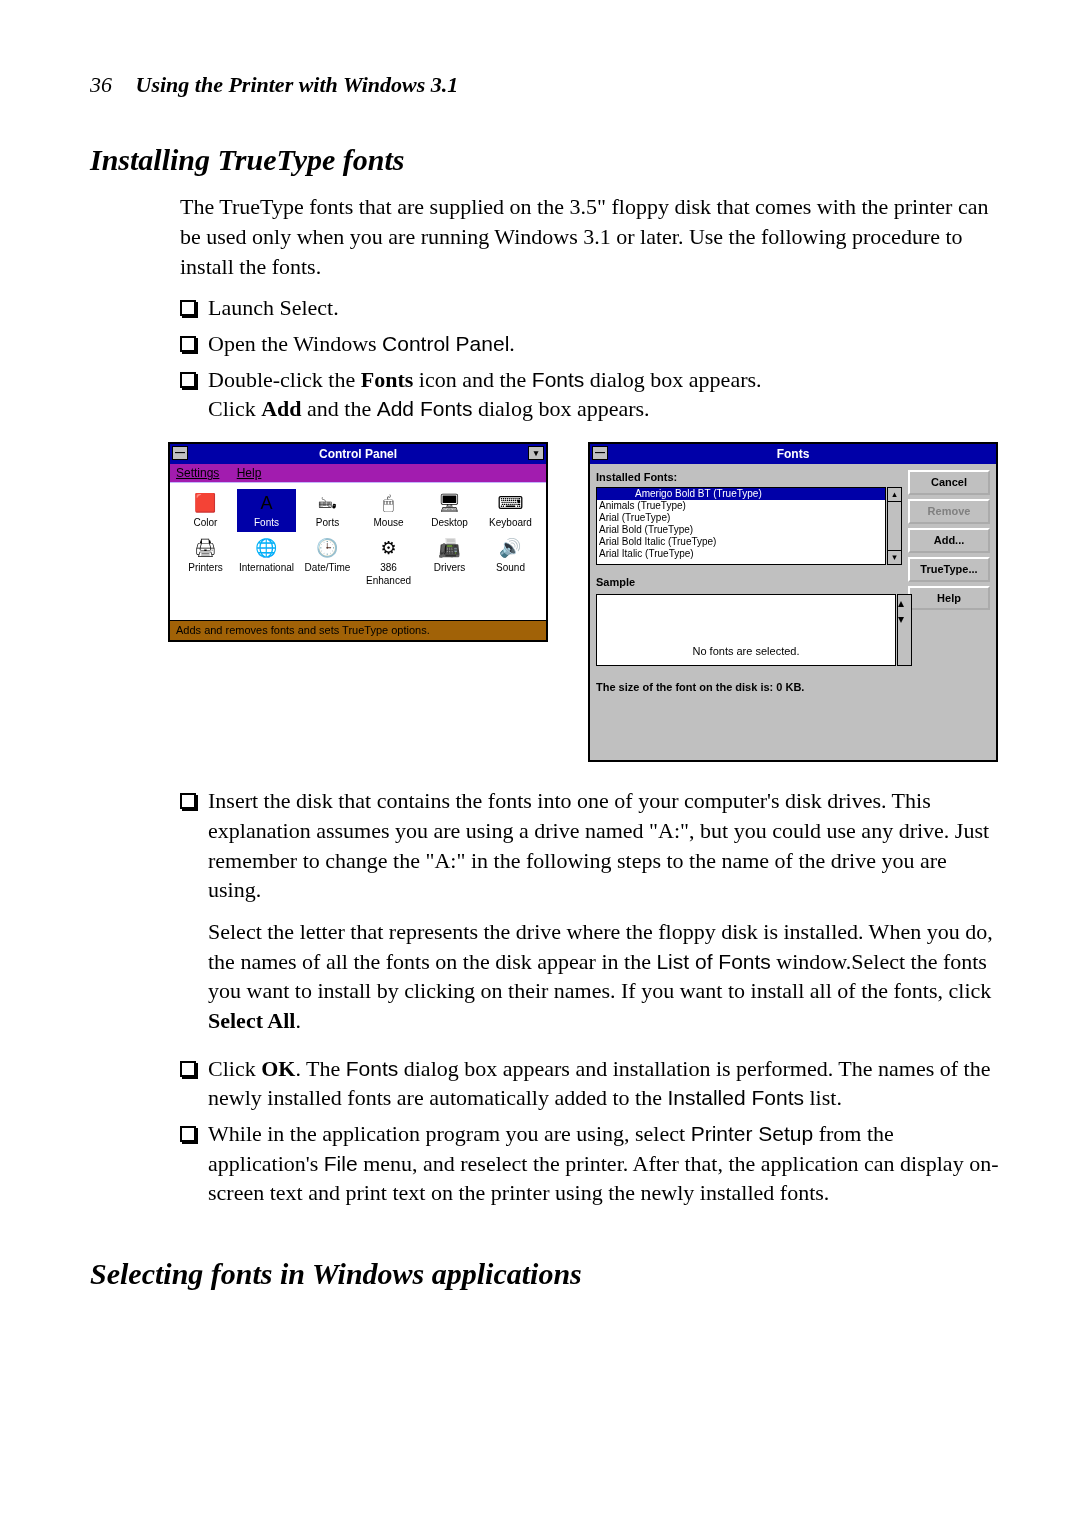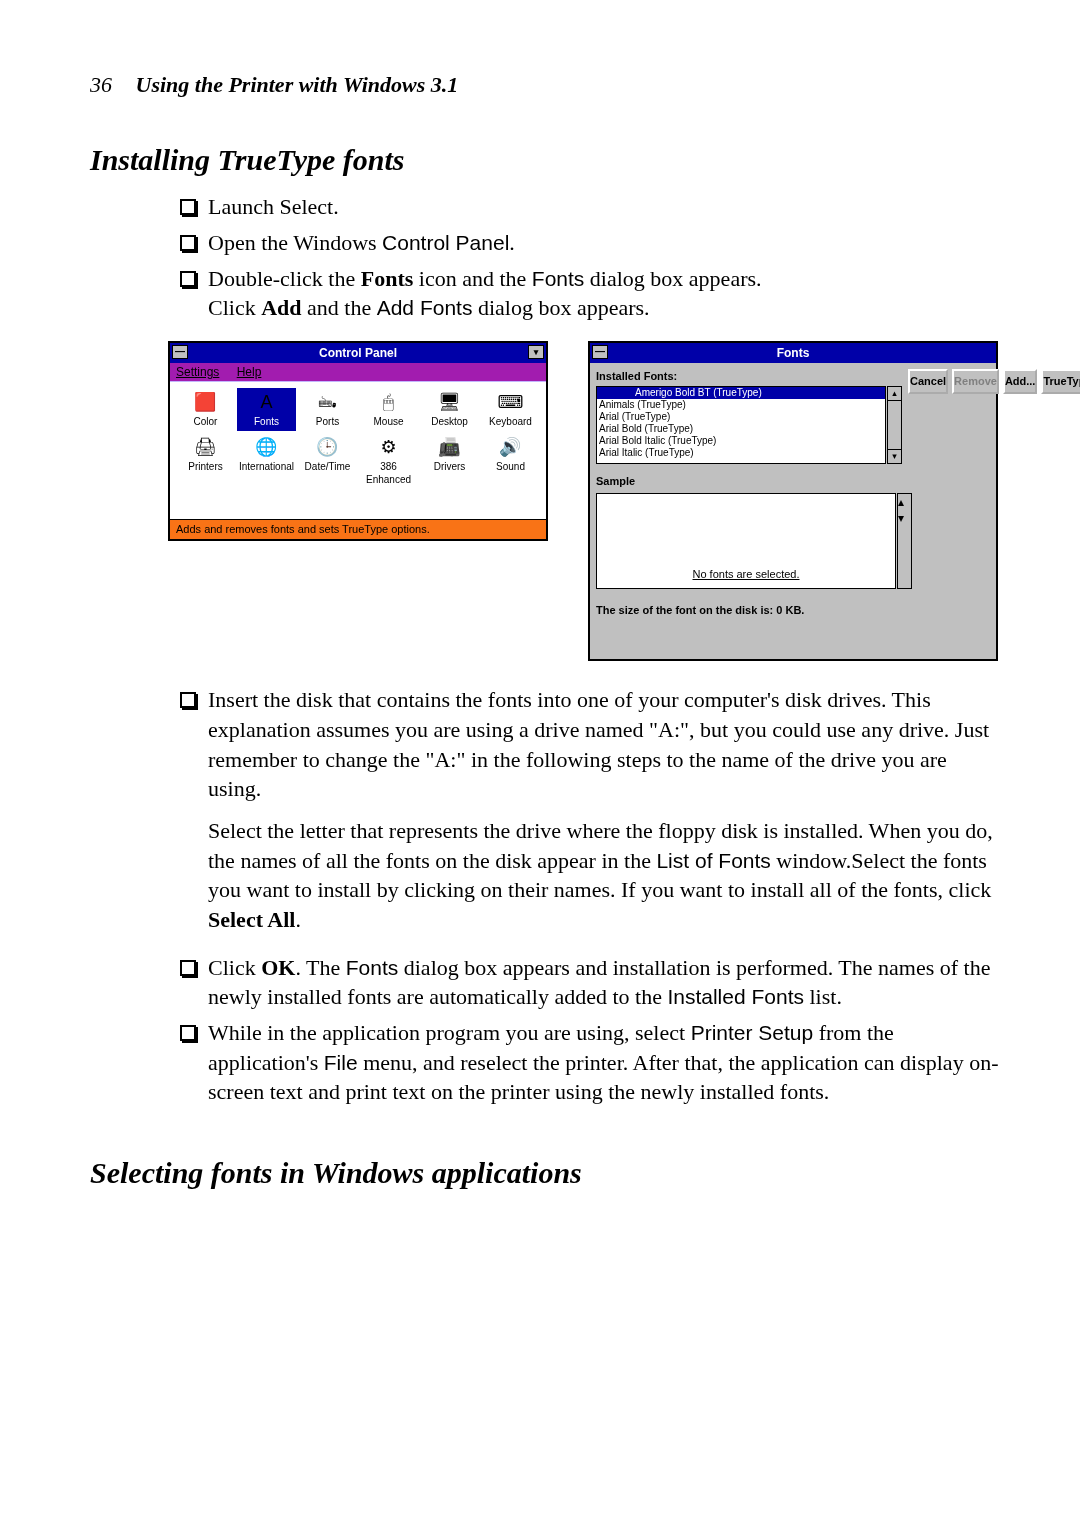--- a/index.html
+++ b/index.html
@@ -108,21 +108,21 @@
   .cp-item.sel { background: #0000a8; }
   .cp-item.sel .cp-label { color: #fff; }
   .cp-icon {
     width: 28px; height: 24px;
     display: flex; align-items: center; justify-content: center;
     font-size: 18px;
   }
   .cp-label { margin-top: 1px; }
   .cp-status {
     border-top: 1px solid #000;
-    background: #f97316;
+    background: #a16207;
     padding: 2px 6px;
     font-size: 11px;
   }
 
   
   .fonts-win { width: 410px; }
   .fonts-body {
     background: #c0c0c0;
     padding: 6px;
     position: relative;
@@ -144,40 +144,39 @@
     position: absolute; right: -16px; top: 0; bottom: 0; width: 15px;
     background: #c0c0c0; border: 1px solid #000;
   }
   .scroll .arr {
     height: 14px; background: #c0c0c0; border-bottom: 1px solid #000;
     text-align: center; font-size: 9px;
   }
   .scroll .arr.bot { border-bottom: none; border-top: 1px solid #000; position: absolute; bottom:0; left:0; right:0;}
   .btncol {
     position: absolute; right: 6px; top: 6px;
-    display: flex; gap: 4px;
+    display: flex; flex-direction: column; gap: 4px;
     width: 82px;
   }
   .btn31 {
     background: #c0c0c0;
     border: 2px outset #fff;
     font-size: 11px; font-weight: bold;
     padding: 3px 0;
     text-align: center;
   }
   .btn31.disabled { color: #808080; }
   .sample-box {
     background: #fff; border: 1px solid #000;
-    width: 300px; height: 96px;
+    width: 300px; height: 72px;
     margin-top: 4px;
     position: relative;
     display: flex; align-items: flex-end; justify-content: center;
     padding-bottom: 6px;
     font-size: 11px;
-    text-decoration: underline;
   }
   .sample-scroll {
     position: absolute; right: -16px; top: 0; bottom: 0; width: 15px;
     background: #c0c0c0; border: 1px solid #000;
   }
   .size-line { font-size: 11px; font-weight: bold; margin-top: 14px; }
 
   .section-gap { height: 40px; }
 </style>
 </head>
@@ -185,20 +184,23 @@
 
 <div class="page">
 
   <div class="header-line">
     <span class="page-num">36</span>
     <span>Using the Printer with Windows 3.1</span>
   </div>
 
   <h2 class="section">Installing TrueType fonts</h2>
 
+  <div class="body-indent">
+    <p>The TrueType fonts that are supplied on the 3.5" floppy disk that comes with the printer can be used only when you are running Windows 3.1 or later. Use the following procedure to install the fonts.</p>
+  </div>
 
   <div class="bullet-list">
     <div class="bullet-item">
       <div class="bullet-glyph"><span class="cube"></span></div>
       <div class="bullet-text">Launch Select.</div>
     </div>
 
     <div class="bullet-item">
       <div class="bullet-glyph"><span class="cube"></span></div>
       <div class="bullet-text">

